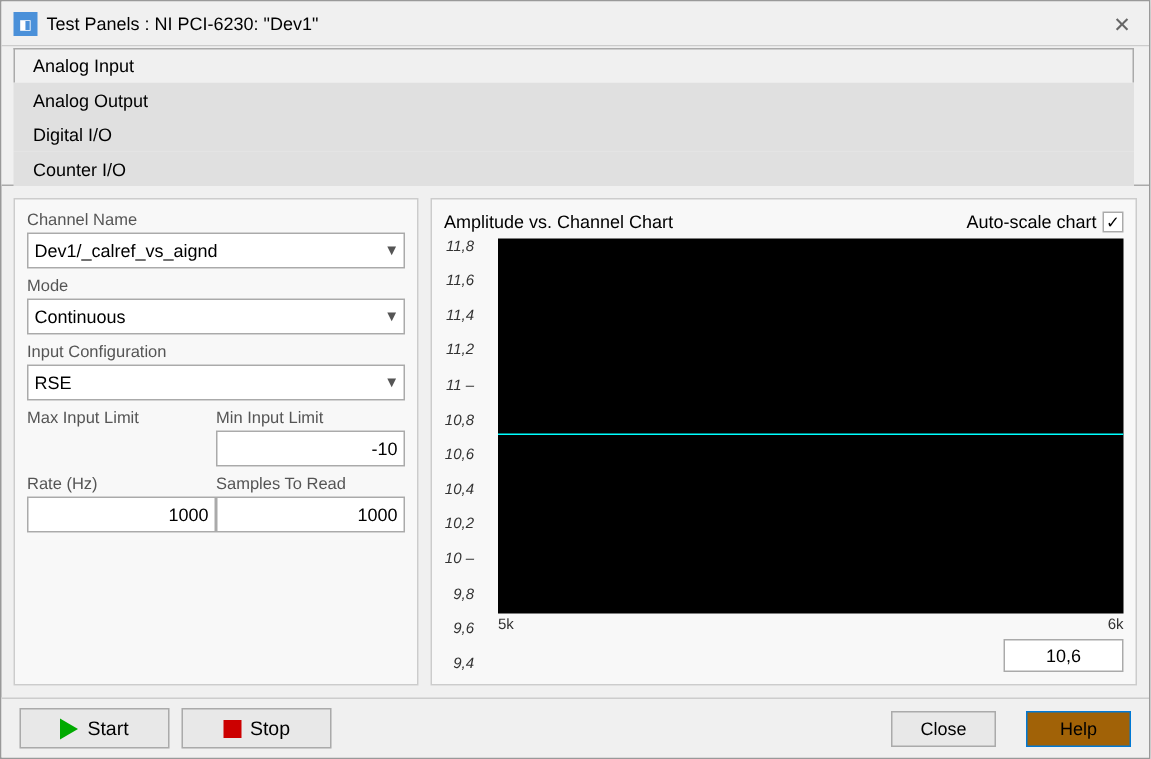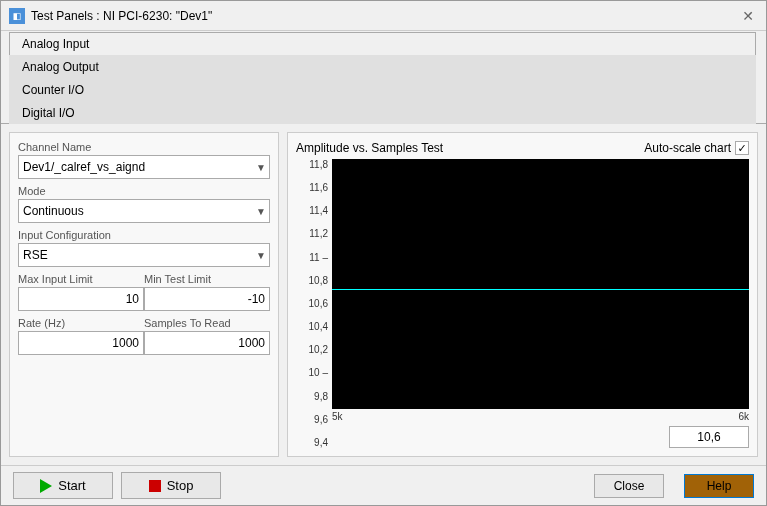--- a/index.html
+++ b/index.html
@@ -200,24 +200,25 @@
       flex: 1;
       display: flex;
       gap: 0;
     }
 
     .y-axis {
       display: flex;
       flex-direction: column;
       justify-content: space-between;
       align-items: flex-end;
-      padding-right: 4px;
+      padding-right: 16px;
       font-size: 10px;
       color: #333;
       min-width: 36px;
+      font-style: italic;
     }
 
     .chart-inner {
       flex: 1;
       display: flex;
       flex-direction: column;
     }
 
     .chart-plot {
       flex: 1;
@@ -339,22 +340,22 @@
         <span>◧</span>
       </div>
       <span class="title-text">Test Panels : NI PCI-6230: "Dev1"</span>
     </div>
     <button class="close-btn">✕</button>
   </div>
 
   <div class="tab-bar">
     <div class="tab active">Analog Input</div>
     <div class="tab">Analog Output</div>
+    <div class="tab">Digital I/O</div>
     <div class="tab">Counter I/O</div>
-    <div class="tab">Digital I/O</div>
   </div>
 
   <div class="content">
 
     <div class="left-panel">
 
       <div class="field-group">
         <div class="field-label">Channel Name</div>
         <div class="select-wrapper">
           <select class="select-field">
@@ -380,43 +381,42 @@
           <select class="select-field">
             <option>RSE</option>
           </select>
           <span class="select-arrow">▼</span>
         </div>
       </div>
 
       <div class="two-col">
         <div class="field-group">
           <div class="field-label">Max Input Limit</div>
-          <input class="input-field" type="text" value="10" style="">
         </div>
         <div class="field-group">
-          <div class="field-label">Min Test Limit</div>
+          <div class="field-label">Min Input Limit</div>
           <input class="input-field" type="text" value="-10" style="">
         </div>
       </div>
 
       <div class="two-col">
         <div class="field-group">
           <div class="field-label">Rate (Hz)</div>
           <input class="input-field" type="text" value="1000" style="">
         </div>
         <div class="field-group">
           <div class="field-label">Samples To Read</div>
           <input class="input-field" type="text" value="1000" style="">
         </div>
       </div>
     </div>
 
     <div class="right-panel">
       <div class="chart-header">
-        <span class="chart-title">Amplitude vs. Samples Test</span>
+        <span class="chart-title">Amplitude vs. Channel Chart</span>
         <div class="autoscale-label">
           <span>Auto-scale chart</span>
           <div class="checkbox-custom">✓</div>
         </div>
       </div>
 
       <div class="chart-area">
 
         <div class="y-axis">
           <span>11,8</span>

